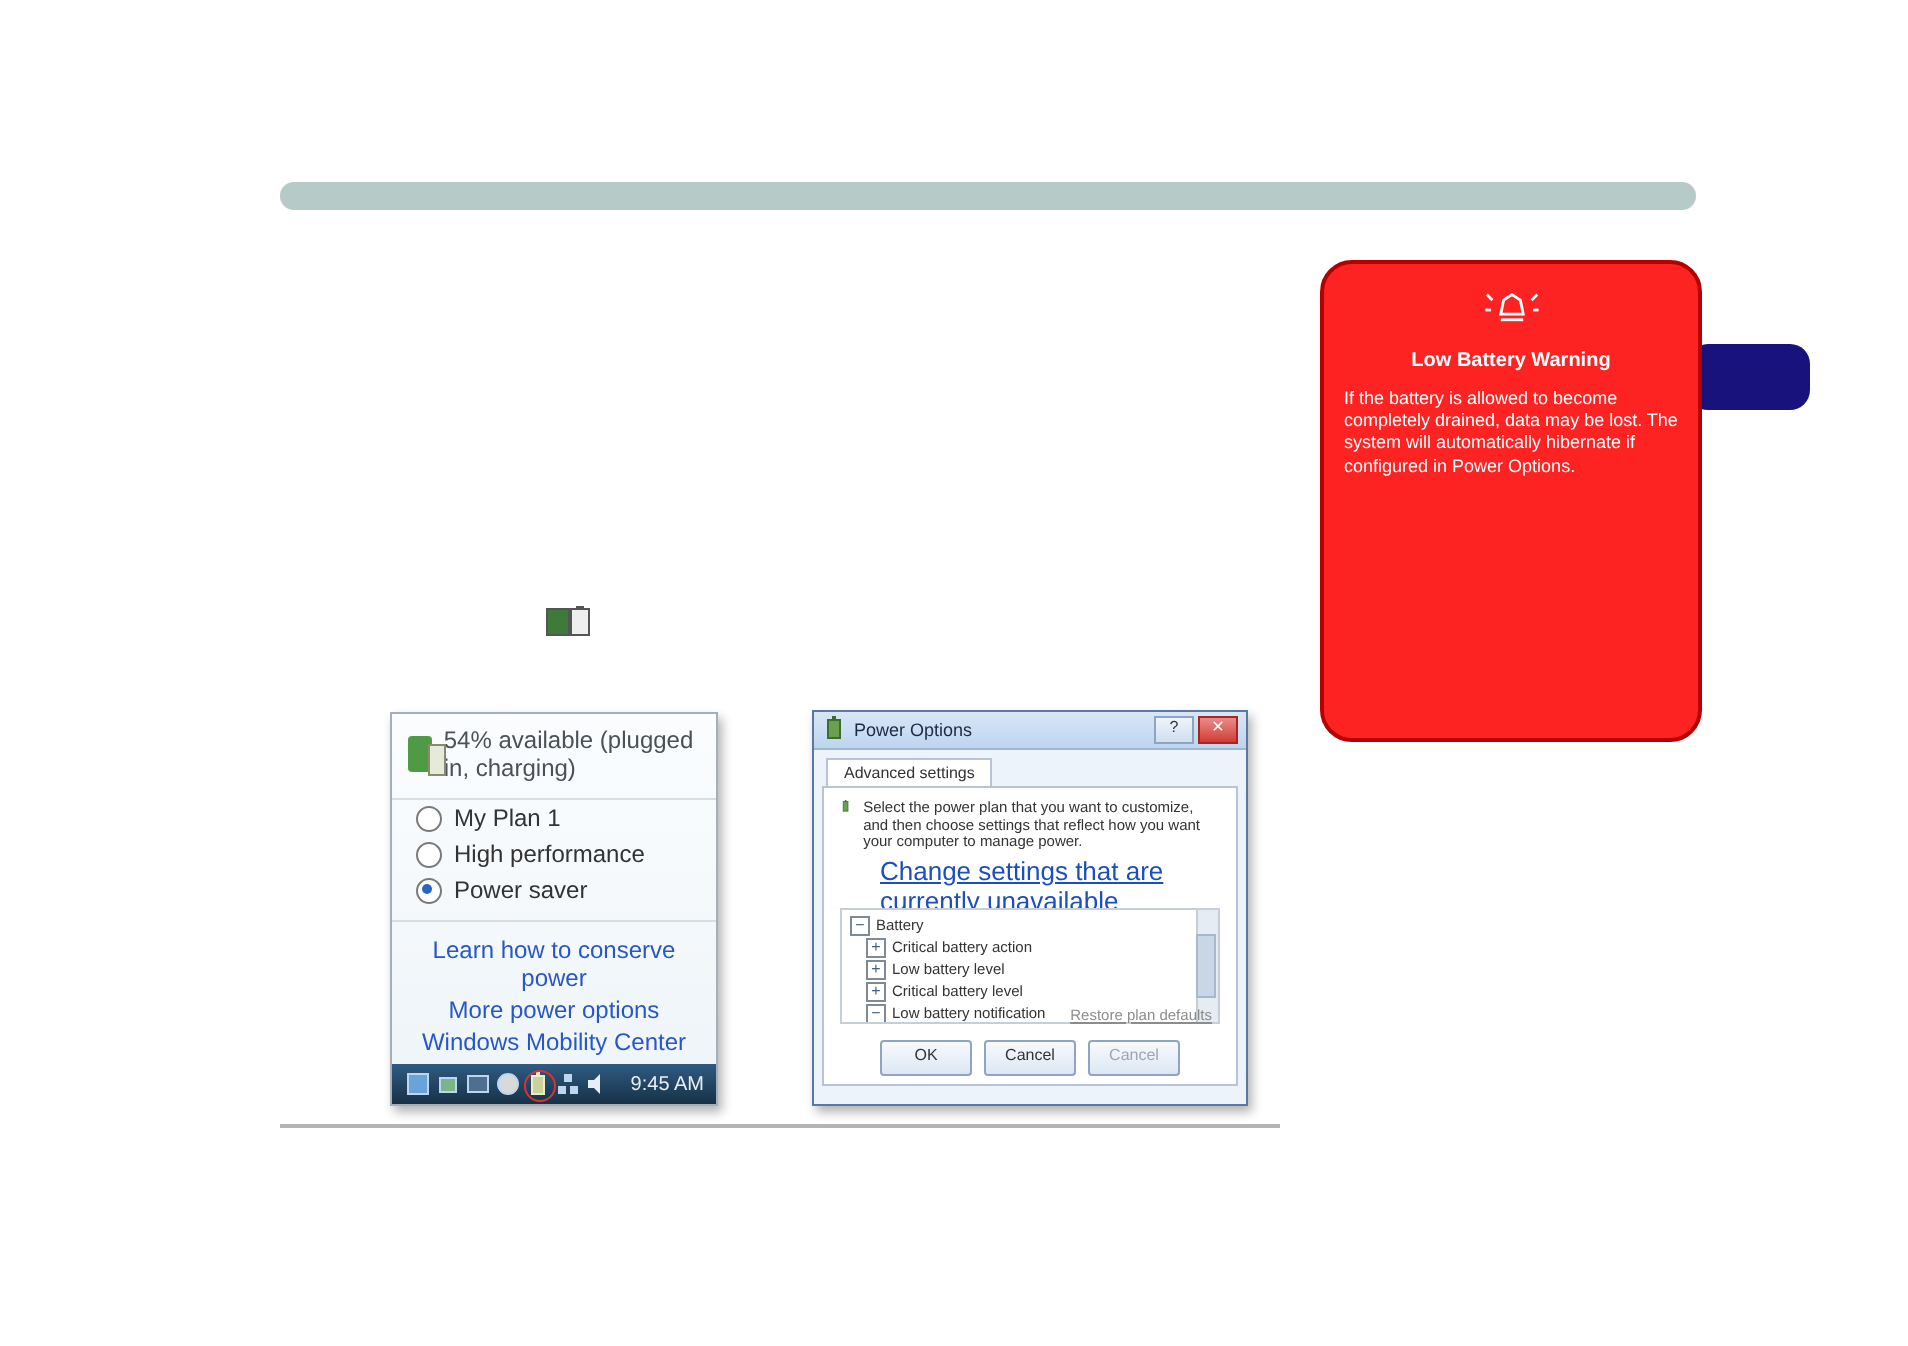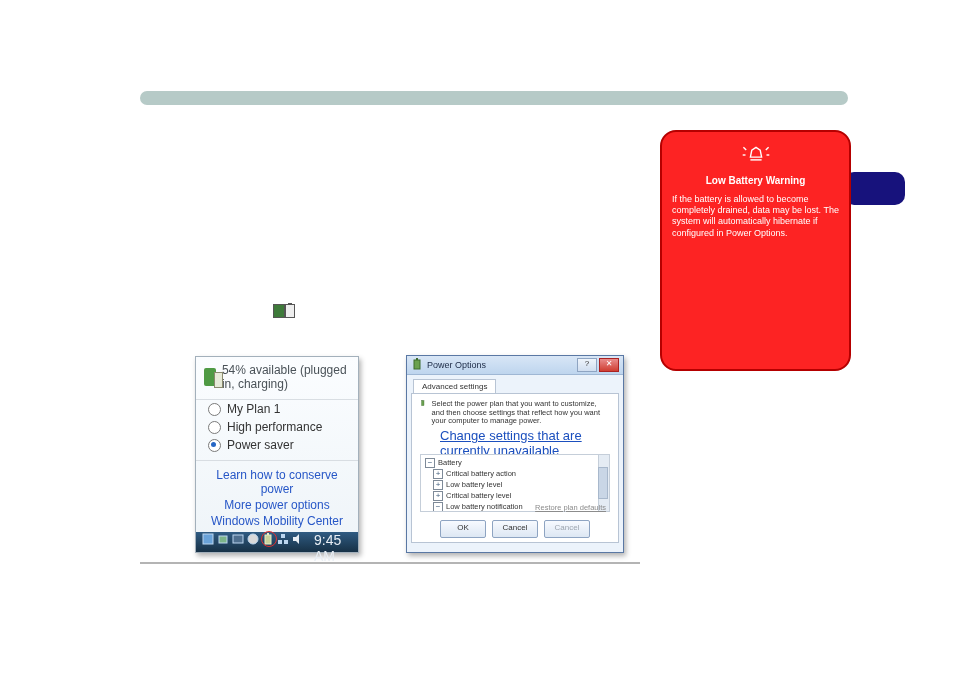--- a/index.html
+++ b/index.html
@@ -21,21 +21,21 @@
   .popup .status-row { display:flex; align-items:center; gap:6px; padding:6px 8px 8px 8px; border-bottom:1px solid #d9dee3; color:#4a5258; }
   .popup .status-row .st-icon { width:18px; height:22px; position:relative; }
   .popup .status-row .st-icon .can { position:absolute; left:0; top:2px; width:12px; height:18px; background:#4f9a44; border-radius:2px; }
   .popup .status-row .st-icon .bat { position:absolute; left:10px; top:6px; width:7px; height:14px; background:#e6ead8; border:1px solid #8a8a6e; }
   .popup .select-label { padding:8px 10px 2px 10px; color:#4a5258; }
   .radio-row { display:flex; align-items:center; gap:6px; padding:2px 12px; color:#333; }
   .radio { width:11px; height:11px; border:1px solid #7a7a7a; border-radius:50%; background:#fff; display:inline-block; position:relative; }
   .radio.checked::after { content:""; position:absolute; left:2px; top:2px; width:5px; height:5px; background:#2666c4; border-radius:50%; }
   .links { text-align:center; padding:6px 4px 6px 4px; margin-top:6px; border-top:1px solid #d8dde2; color:#2757c7; }
   .links div { padding:1px 0; }
-  .taskbar { position:absolute; left:0; bottom:0; right:0; height:20px; background:linear-gradient(#2f5b82,#173146); color:#e8eef4; font-size:14px; display:flex; align-items:flex-start; justify-content:flex-end; gap:4px; padding:0 6px; }
+  .taskbar { position:absolute; left:0; bottom:0; right:0; height:20px; background:linear-gradient(#2f5b82,#173146); color:#e8eef4; font-size:10px; display:flex; align-items:center; justify-content:flex-end; gap:4px; padding:0 6px; }
   .tray-icons { display:flex; align-items:center; gap:3px; margin-right:6px; }
   .ticon { width:12px; height:12px; position:relative; }
   .ticon svg { width:12px; height:12px; }
   .ticon .circle-mark { position:absolute; left:-1px; top:-1px; width:14px; height:14px; border:1px solid #e03030; border-radius:50%; }
   
   .dlg { position:absolute; left:406px; top:355px; width:216px; height:196px; background:#ecf3fb; border:1px solid #5a78a4; box-shadow:2px 3px 5px rgba(0,0,0,.3); font-size:8px; color:#333; }
   .dlg .titlebar { height:18px; background:linear-gradient(#d8e6f6,#bed5ee); border-bottom:1px solid #9fb7d4; display:flex; align-items:center; justify-content:space-between; padding:0 4px; }
   .dlg .titlebar .left { display:flex; align-items:center; gap:4px; color:#1c2a46; font-size:9px; }
   .dlg .titlebar .winbtns { display:flex; gap:2px; }
   .winbtn { width:18px; height:12px; border:1px solid #8ea4c2; background:linear-gradient(#eef4fb,#d0def0); font-size:8px; line-height:10px; text-align:center; }

